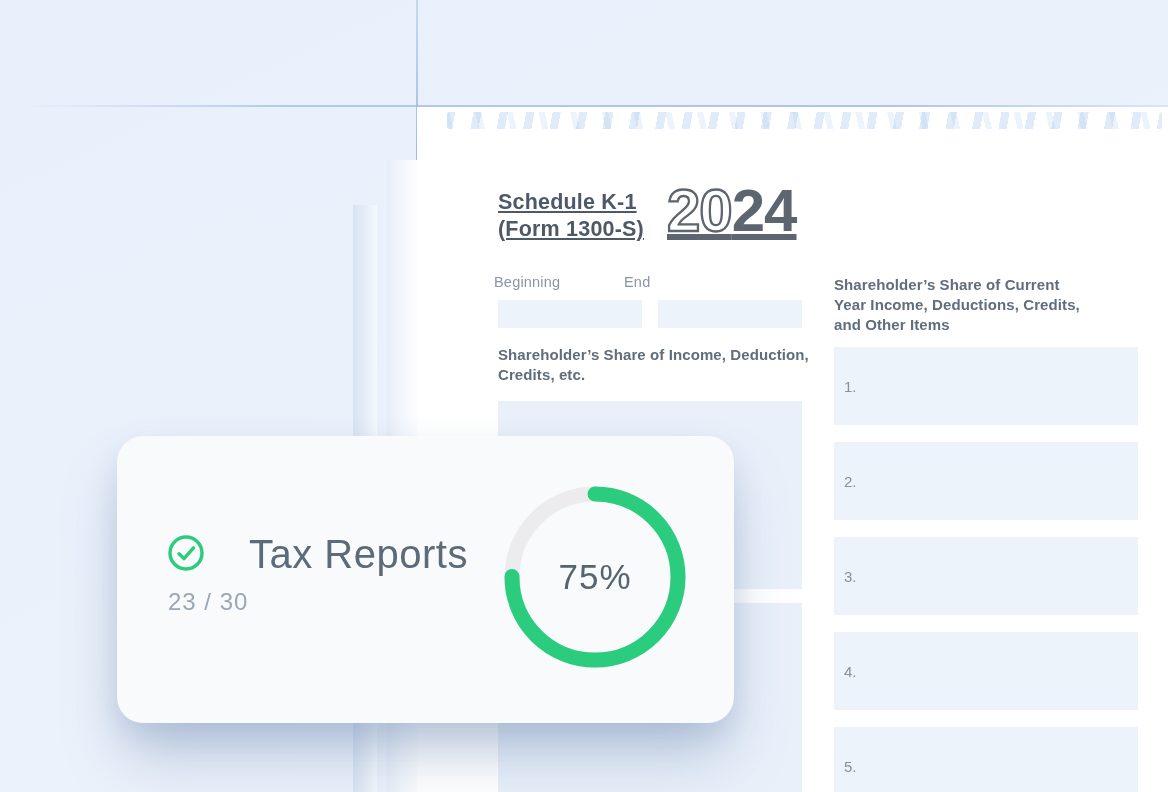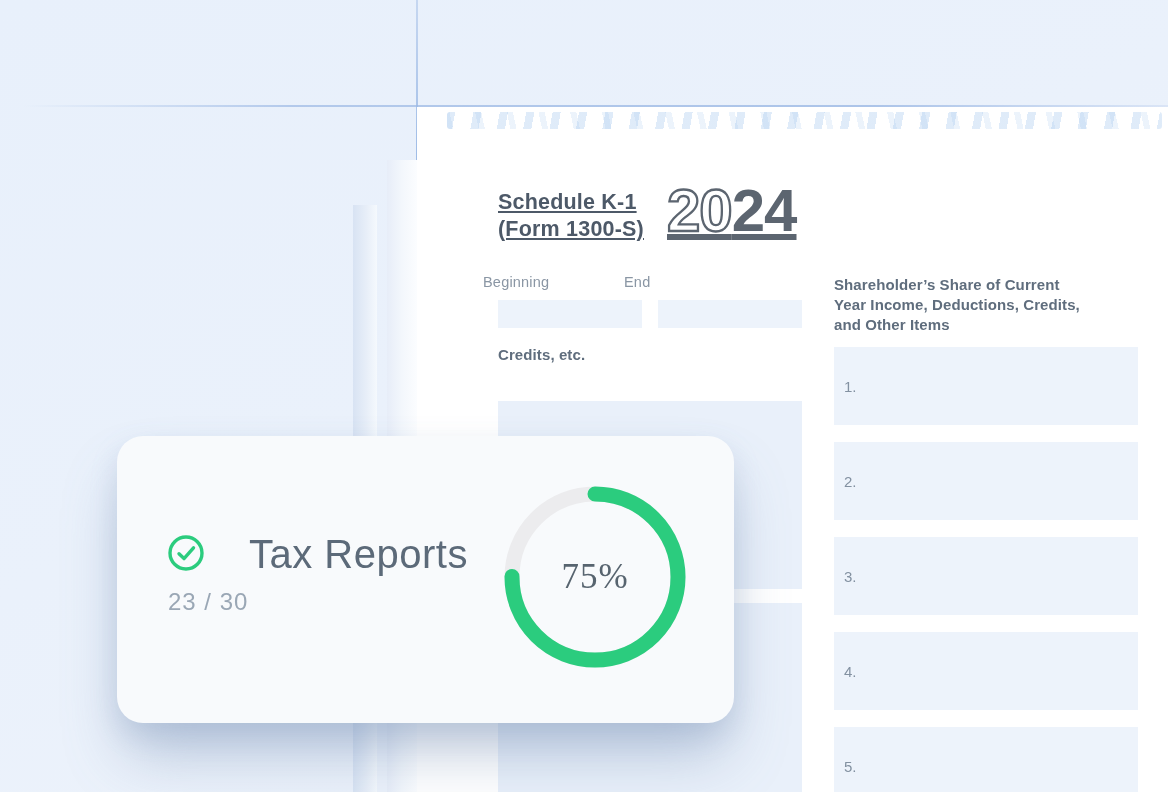--- a/index.html
+++ b/index.html
@@ -61,21 +61,21 @@
   .doc-year{
     position:absolute;left:250px;top:74px;
     font-size:60px;font-weight:700;line-height:60px;color:#5c6570;letter-spacing:-1px;
     white-space:nowrap;
     text-decoration:underline;
   }
   .year-outline{
     color:transparent;-webkit-text-stroke:2.3px #5c6570;
   }
   .field-label{position:absolute;top:167px;font-size:14.5px;color:#8a96a4;letter-spacing:.2px;}
-  .label-beginning{left:66px;text-align:right;}
+  .label-beginning{left:77px;text-align:right;}
   .label-end{left:207px;}
   .field-box{
     position:absolute;top:193px;height:28px;width:144px;
     background:var(--field-fill);
   }
   .box-beginning{left:81px;}
   .box-end{left:241px;}
   .section-heading{
     font-size:15px;line-height:20px;color:var(--body-text);letter-spacing:.1px;font-weight:bold;
   }
@@ -109,21 +109,21 @@
     position:absolute;left:50px;top:96px;display:flex;align-items:center;gap:44px;
   }
   .card-title{
     font-size:40px;color:#5c6a79;letter-spacing:.5px;
   }
   .card-count{
     position:absolute;left:51px;top:152px;
     font-size:24px;color:var(--muted-text);letter-spacing:1px;
   }
   .ring-wrap{
-    position:absolute;left:383px;top:46px;width:190px;height:190px;font-family:Liberation Serif, serif;
+    position:absolute;left:383px;top:46px;width:190px;height:190px;
   }
   .ring-wrap svg{display:block;}
   .ring-label{
     position:absolute;inset:0;display:flex;align-items:center;justify-content:center;
     font-size:35px;color:#57646f;letter-spacing:1px;
   }
 </style>
 </head>
 <body>
 
@@ -144,20 +144,21 @@
     </div>
 
     <div class="doc-year"><span class="year-outline">20</span><span>24</span></div>
 
     <div class="field-label label-beginning">Beginning</div>
     <div class="field-label label-end">End</div>
     <div class="field-box box-beginning"></div>
     <div class="field-box box-end"></div>
 
     <div class="section-heading mid-heading">
+      <div>Shareholder’s Share of Income, Deduction,</div>
       <div>Credits, etc.</div>
     </div>
 
     <div class="mid-block-1"></div>
     <div class="mid-block-2"></div>
 
     <div class="right-col">
       <div class="section-heading right-heading">
         <div>Shareholder’s Share of Current</div>
         <div>Year Income, Deductions, Credits,</div>

